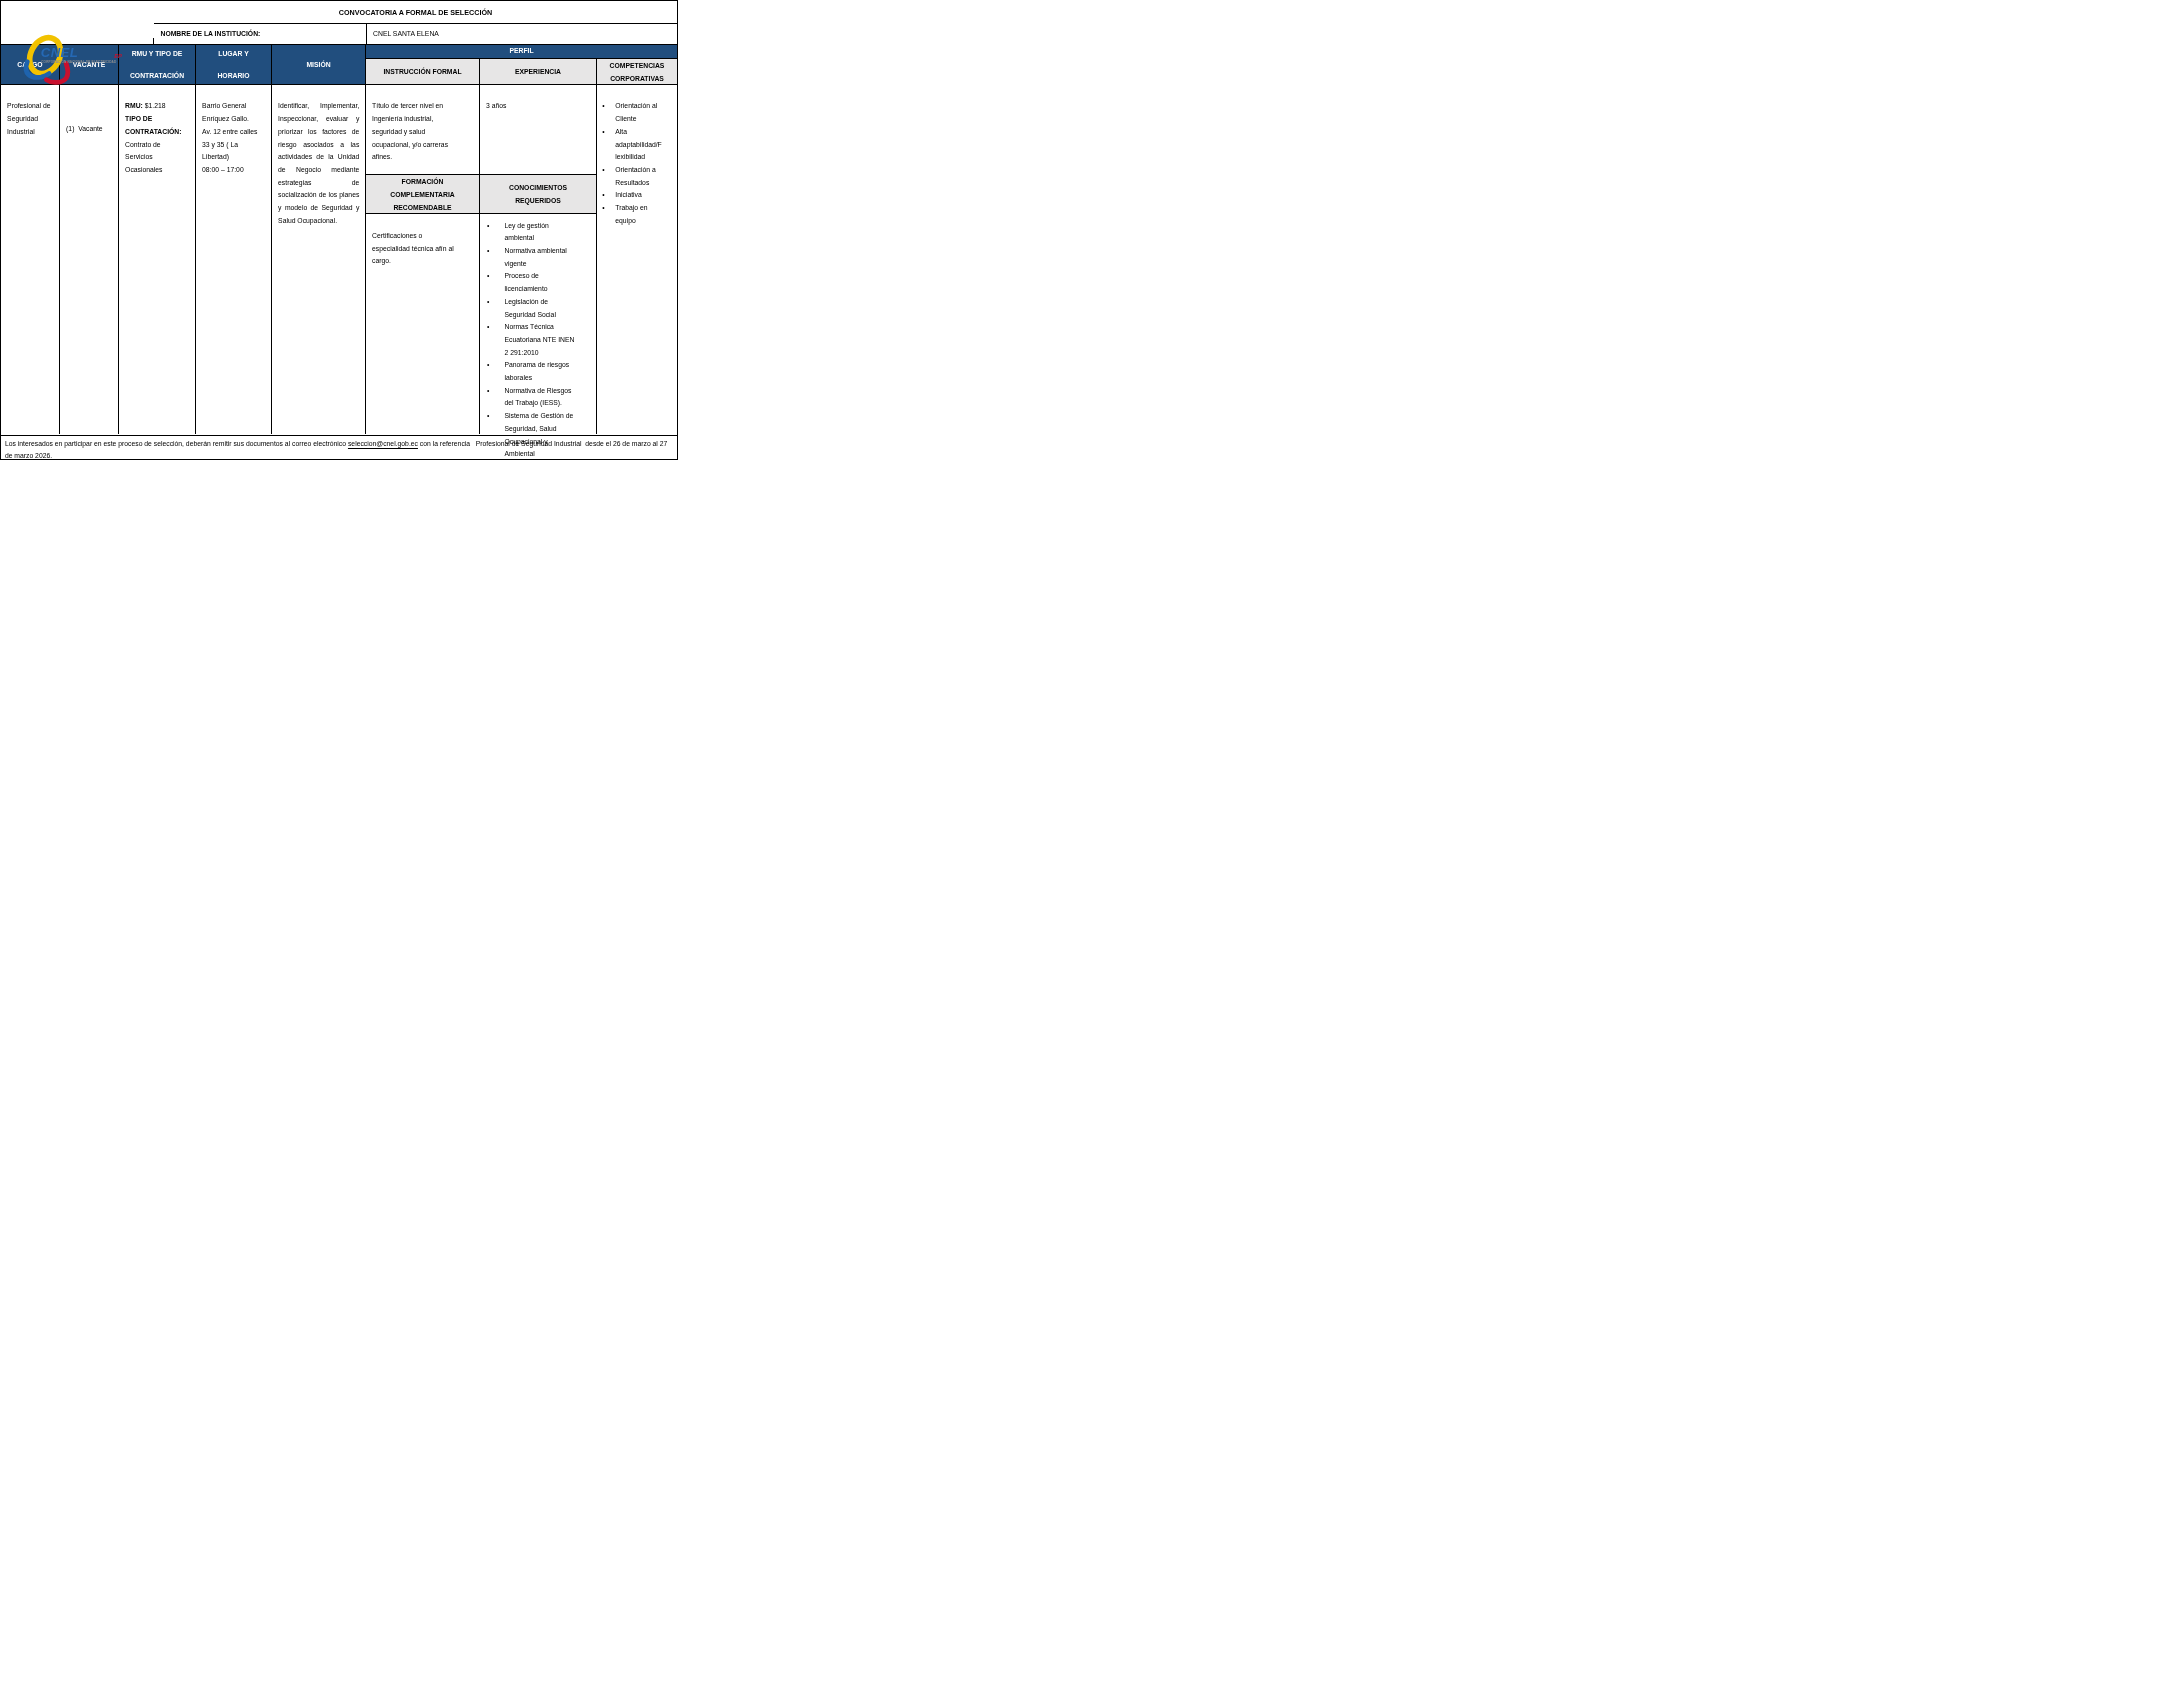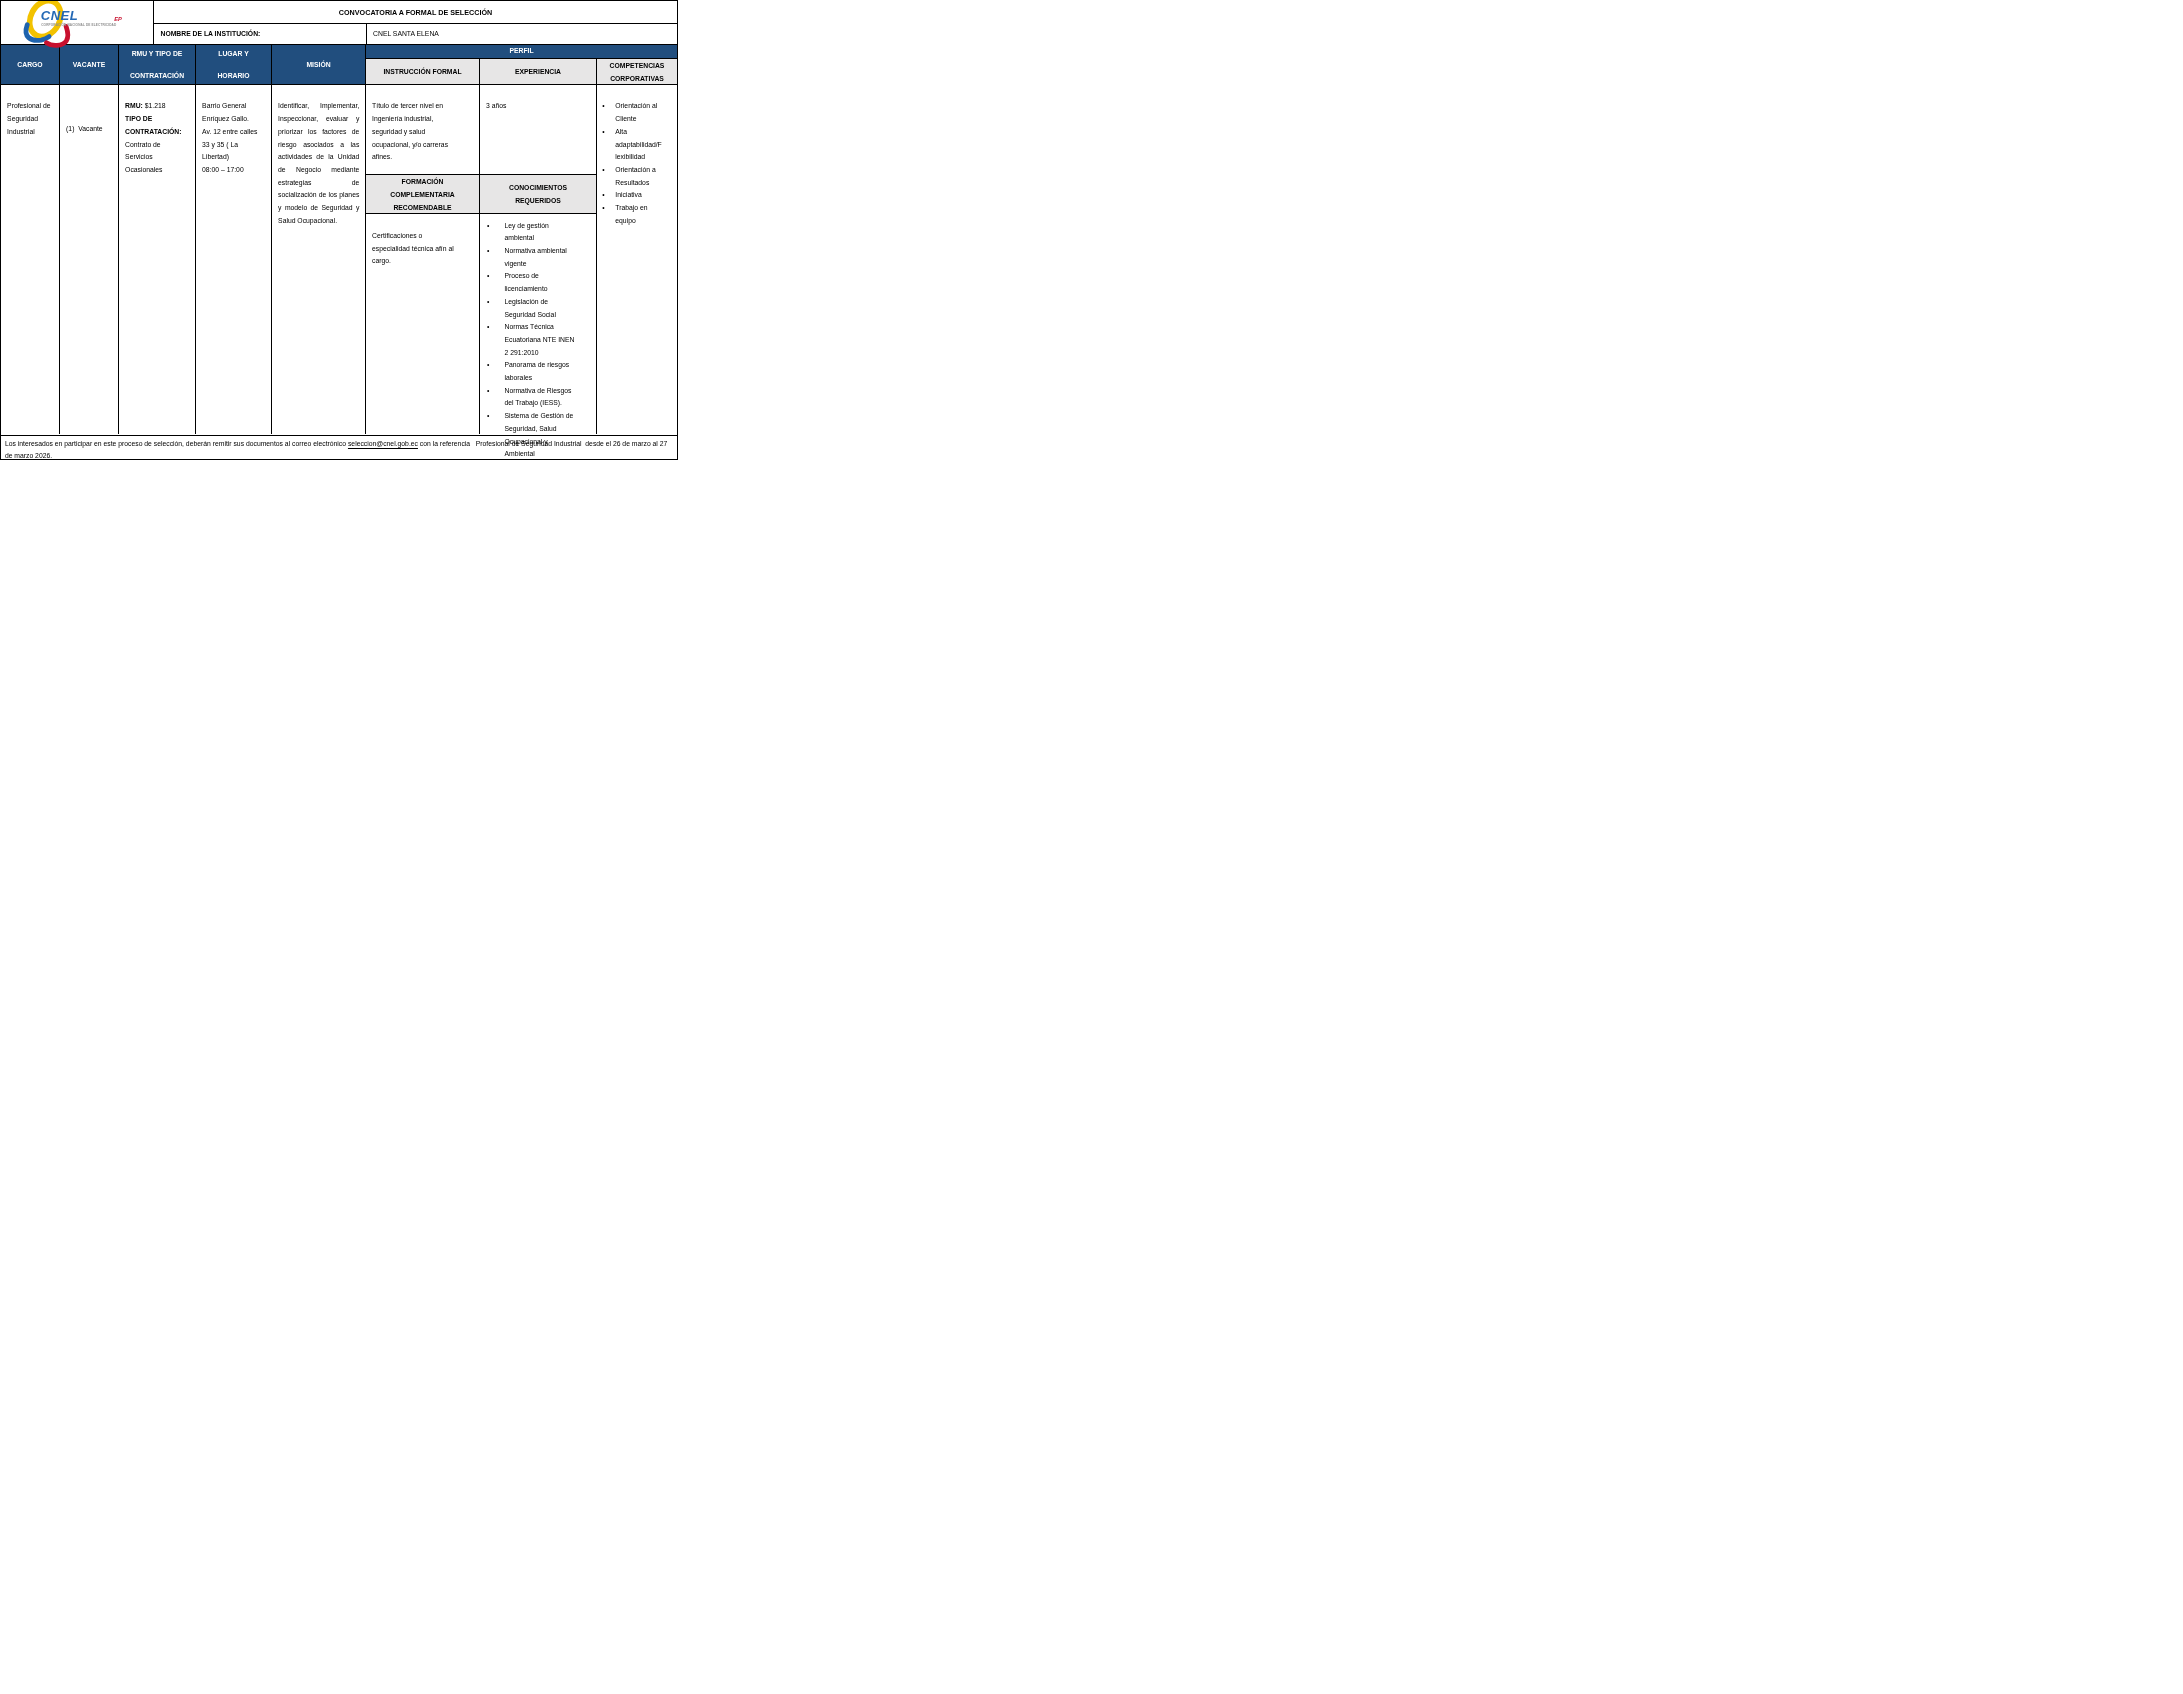--- a/index.html
+++ b/index.html
@@ -24,20 +24,21 @@
     grid-template-columns: 153px 213px 1fr;
     grid-template-rows: 23px 19.6px;
     border-bottom: 1.3px solid #000;
   }
   .logo-cell {
     grid-area: 1 / 1 / 3 / 2;
     border-right: 0.4px solid #000;
     position: relative;
     overflow: visible;
     z-index: 2;
+    margin-top: 37px;
   }
   .logo-cell svg { overflow: visible; display: block; }
   .title-cell {
     grid-area: 1 / 2 / 2 / 4;
     border-bottom: 0.4px solid #000;
     display: flex; align-items: center; justify-content: center;
     font-weight: bold; font-size: 7.2px;
   }
   .inst-label {
     grid-area: 2 / 2 / 3 / 3;

